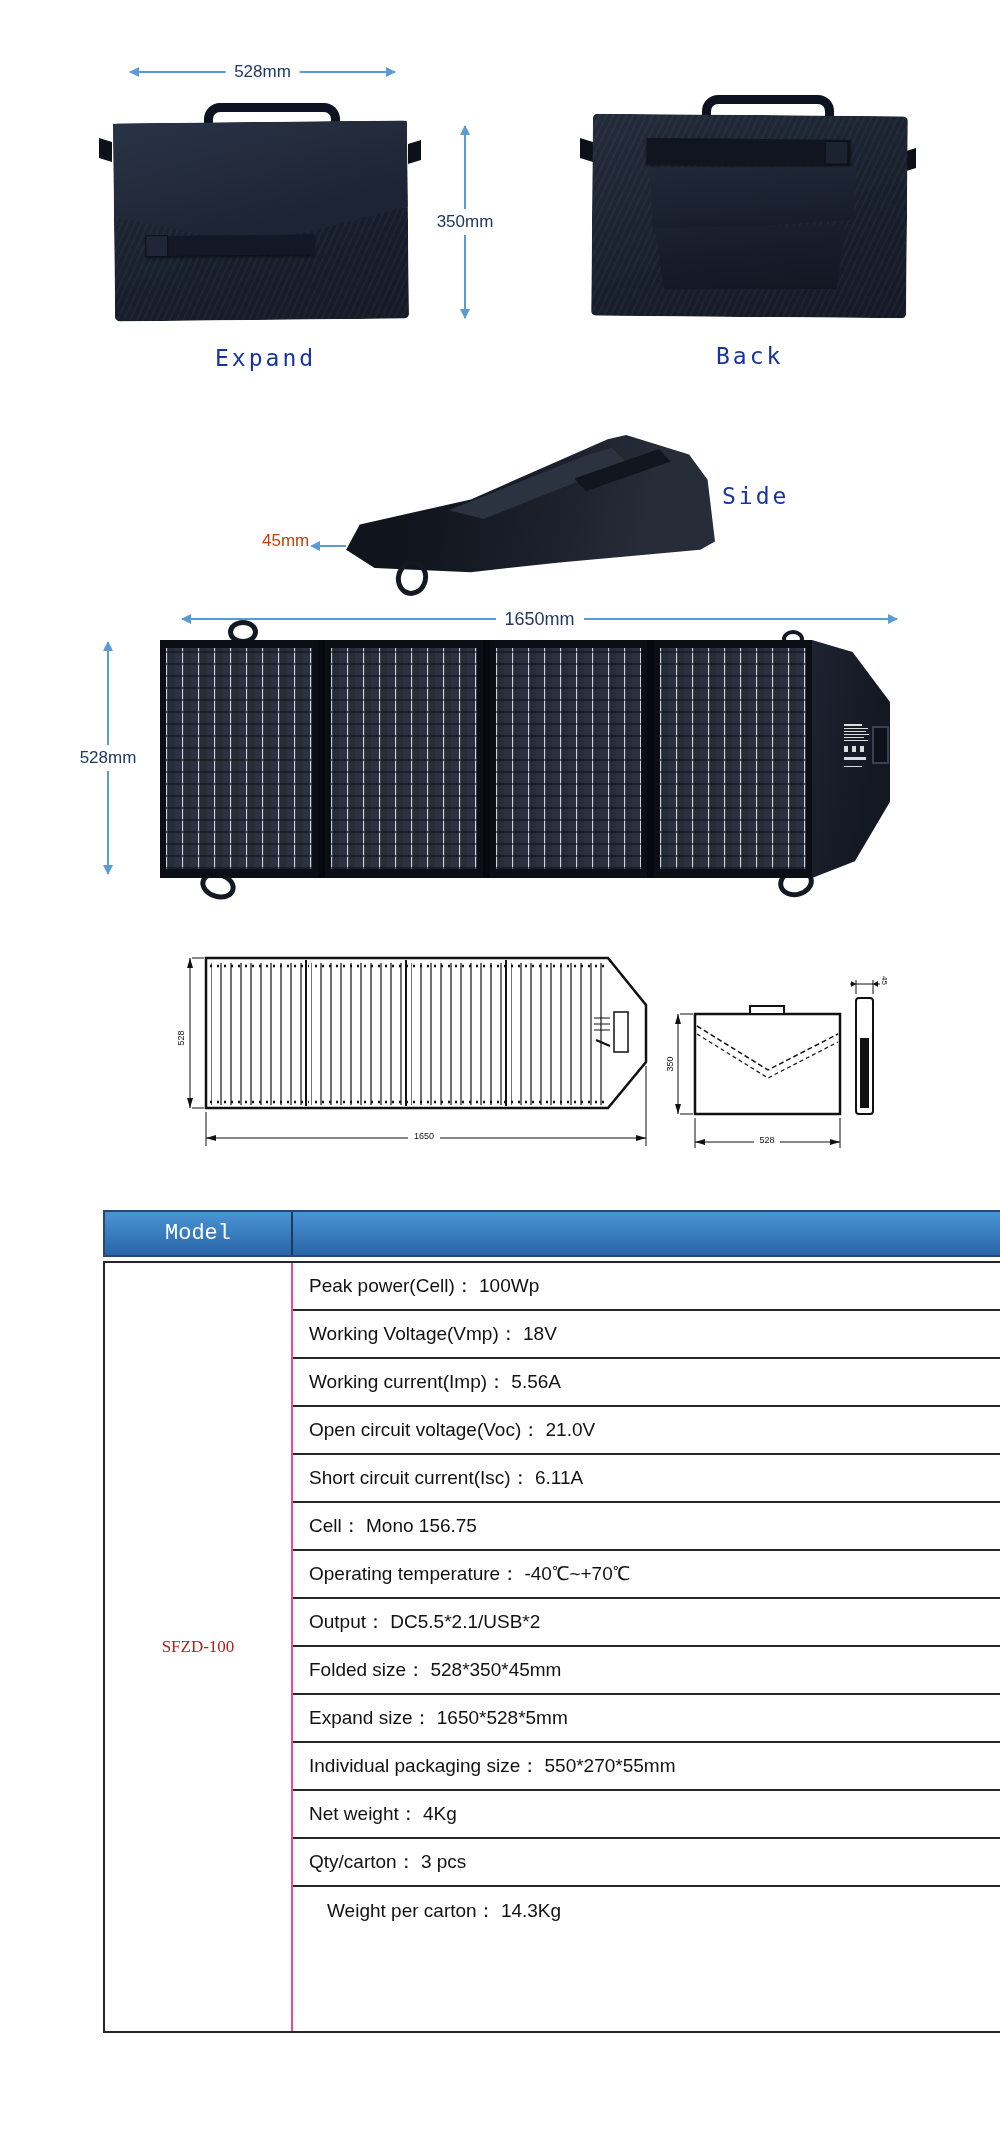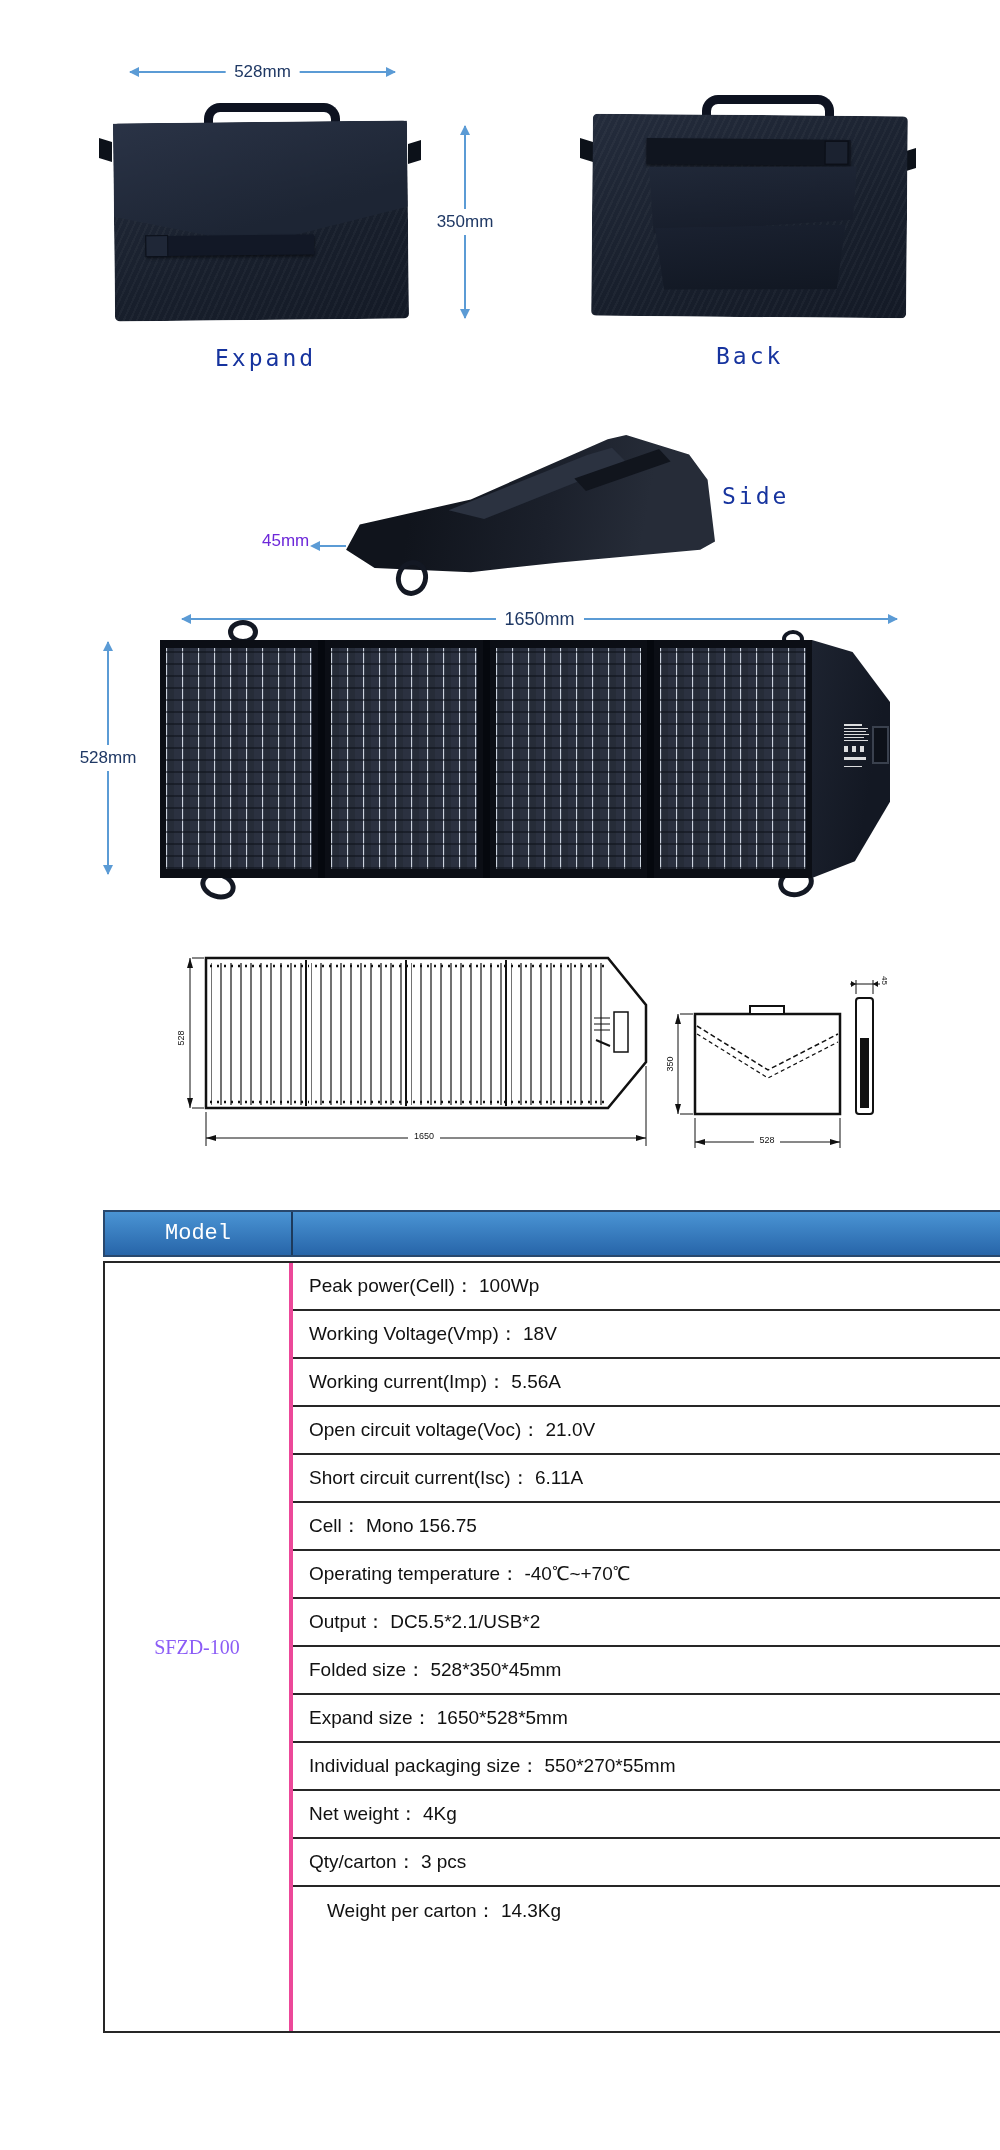--- a/index.html
+++ b/index.html
@@ -47,23 +47,23 @@
   .spec{position:absolute;left:103px;top:1210px;width:933px;}
   .spec-head{display:grid;grid-template-columns:188px 1fr;height:47px;
              background:linear-gradient(#4a94d4,#2comma 0);
              background:linear-gradient(#4a94d4,#2765a9);
              border:2px solid #28486e;box-sizing:border-box;}
   .spec-head .cell{display:flex;align-items:center;justify-content:center;color:#fff;
              font-family:"Liberation Mono",monospace;font-size:22px;}
   .spec-head .cell.first{border-right:2px solid #1d3a5c;}
   .spec-body{margin-top:4px;border:2px solid #262626;box-sizing:border-box;
              display:grid;grid-template-columns:188px 1fr;grid-auto-rows:48px;}
-  .modelcell{grid-column:1;grid-row:1/17;border-right:4px solid #ec4899;
+  .modelcell{grid-column:1;grid-row:1/17;border-right:2px solid #ec4899;
              display:flex;align-items:center;justify-content:center;
-             font-family:"Liberation Serif",serif;font-size:20px;color:#8b5cf6;}
+             font-family:"Liberation Serif",serif;font-size:17px;color:#b91c1c;}
   .srow{grid-column:2;display:flex;align-items:center;padding-left:16px;
         border-bottom:2px solid #262626;font-size:19px;color:#111;}
   .srow.last{border-bottom:none;margin-left:18px;}
 
   
   .lbl-line{height:1px;background:rgba(255,255,255,.85);margin:2px 0;}
 </style>
 </head>
 <body>
 
@@ -121,21 +121,21 @@
   <div style="position:absolute;left:345px;top:435px;width:370px;height:140px;
               background:linear-gradient(100deg,#10141c 20%,#1b202b 55%,#262c38 80%);
               clip-path:polygon(0.3% 82%,4% 64%,34% 46%,71% 3%,76% 0%,93% 14%,98% 32%,100% 76%,96% 82%,58% 91%,34% 98%,8% 95%);">
     <div style="position:absolute;left:28%;top:8%;width:48%;height:52%;background:#2b3240;
                 clip-path:polygon(0 88%,78% 12%,92% 2%,100% 22%,20% 100%);"></div>
     <div style="position:absolute;left:62%;top:10%;width:26%;height:30%;background:#11151d;
                 clip-path:polygon(0 70%,88% 0,100% 30%,12% 100%);"></div>
   </div>
   <div class="loop" style="left:396px;top:560px;width:22px;height:26px;border-width:5px;transform:rotate(14deg);"></div>
 
-  <div style="position:absolute;left:262px;top:531px;font-size:17px;color:#6d28d9;">
+  <div style="position:absolute;left:262px;top:531px;font-size:17px;color:#c2410c;">
     <span>45mm</span>
   </div>
   <div style="position:absolute;left:310px;top:539px;width:36px;height:10px;">
     <span style="position:absolute;left:0;top:2px;width:0;height:0;border:5px solid transparent;border-left:0;border-right:10px solid #5b9bd5;"></span>
     <span style="position:absolute;left:9px;right:0;top:6px;height:2px;background:#5b9bd5;"></span>
   </div>
   <div class="viewlabel" style="left:722px;top:483px;">Side</div>
 
   <div class="dim-h" style="left:182px;top:610px;width:715px;">
     <span class="line"></span>

